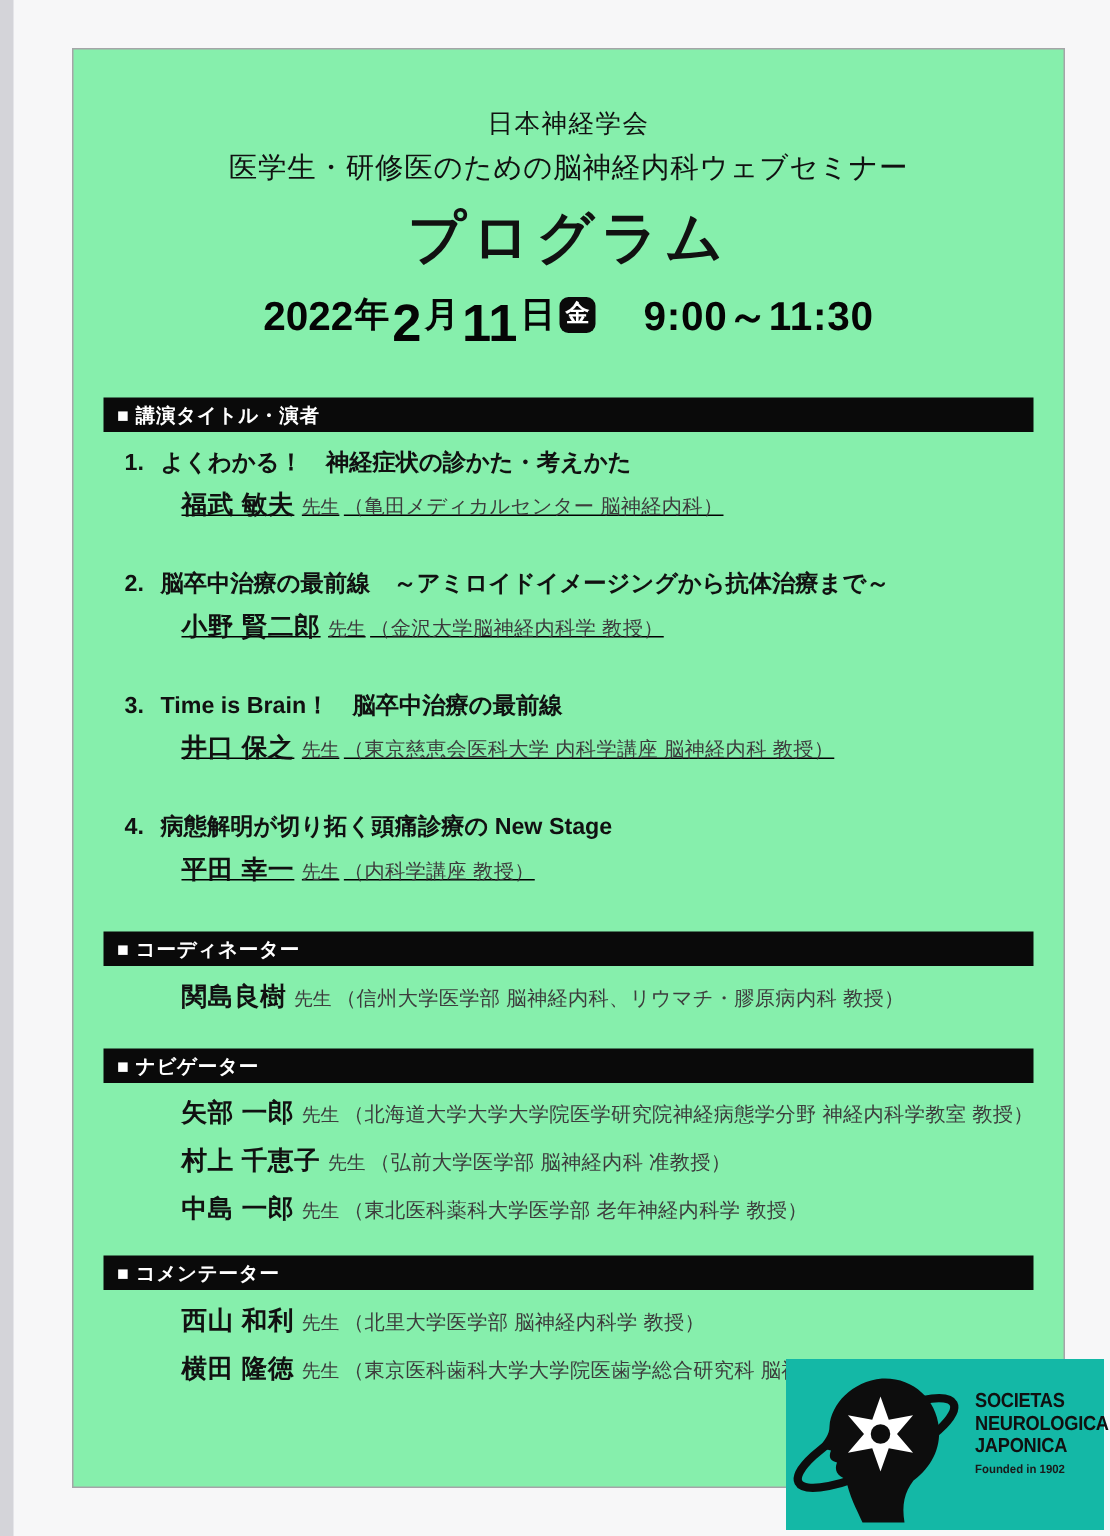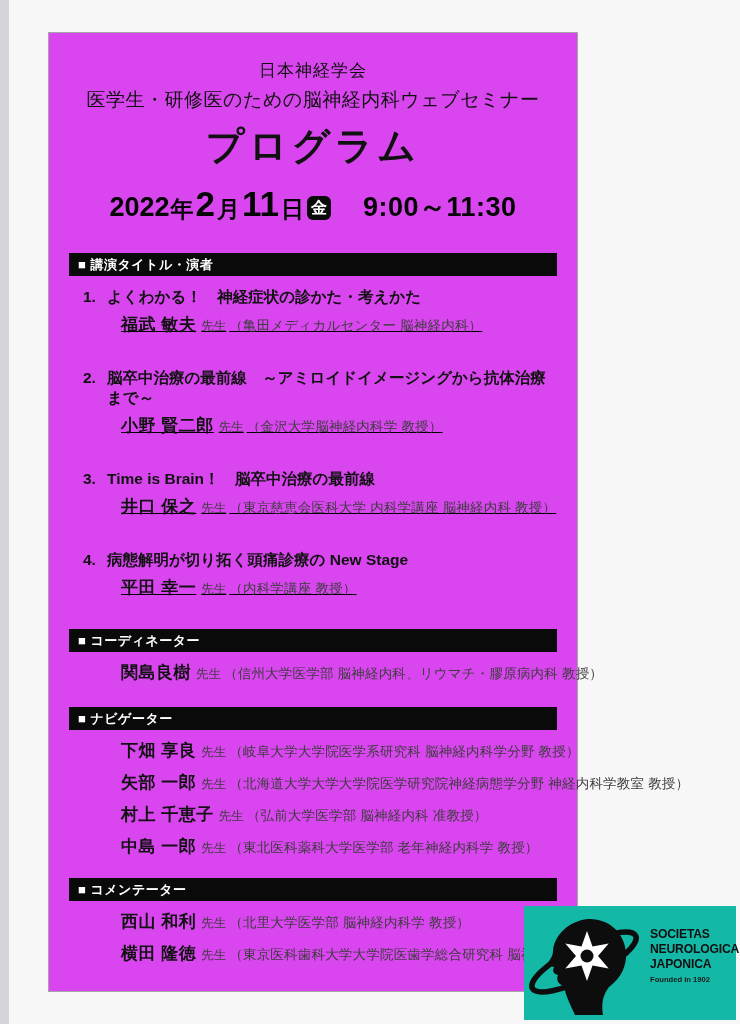--- a/index.html
+++ b/index.html
@@ -7,28 +7,28 @@
     --ink:#111111;
     --muted:#3d3d3d;
     --page_border:#a5a5a8;
     --outer_bg:#f7f7f8;
     --strip:#d4d4d9;
   }
   *{margin:0;padding:0;box-sizing:border-box;}
   body{font-family:"Liberation Sans","DejaVu Sans",sans-serif;background:#fff;}
   .canvas{position:relative;width:740px;height:1024px;background:var(--outer_bg);overflow:hidden;}
   .edge-strip{position:absolute;left:0;top:0;width:9px;height:1024px;background:var(--strip);}
-  .page{position:absolute;left:48px;top:32px;width:530px;height:960px;background:#d946ef;
-        border:1px solid var(--page_border);padding:0 20px;}
+  .page{position:absolute;left:48px;top:32px;width:662px;height:960px;background:#86efac;
+        border:1px solid var(--page_border);padding:12px 20px;}
   
   .hd{text-align:center;color:var(--ink);}
   .hd-org{margin-top:26px;font-size:17px;letter-spacing:1px;}
   .hd-sub{margin-top:5px;font-size:19px;letter-spacing:.5px;}
   .hd-title{margin-top:8px;font-size:38px;font-weight:700;letter-spacing:4px;}
-  .dateline{margin-top:14px;display:flex;justify-content:center;align-items:flex-end;
+  .dateline{margin-top:14px;display:flex;justify-content:center;
             font-weight:700;color:#050505;line-height:1;}
   .d-year{font-size:27px;}
   .d-unit{font-size:23px;margin:0 1px;}
   .d-big{font-size:35px;margin:0 1px;}
   .d-badge{display:inline-flex;align-items:center;justify-content:center;width:24px;height:24px;
            background:var(--bar_bg);color:#fff;border-radius:6px;font-size:16px;font-weight:700;
            margin:0 0 1px 2px;}
   .d-time{font-size:27px;margin-left:32px;letter-spacing:.5px;}
   
   .bar{height:23px;line-height:23px;background:var(--bar_bg);color:#fff;font-size:13px;
@@ -122,23 +122,20 @@
         <span class="sp-name">平田 幸一</span><span class="sp-hon">先生</span><span class="sp-aff">（内科学講座 教授）</span>
       </div>
     </div>
 
     <div class="bar gap-coord">■ コーディネーター</div>
     <div class="member firstm">
       <span class="sp-name">関島良樹</span><span class="sp-hon">先生</span><span class="sp-aff">（信州大学医学部 脳神経内科、リウマチ・膠原病内科 教授）</span>
     </div>
 
     <div class="bar gap-nav">■ ナビゲーター</div>
-    <div class="member firstm">
-      <span class="sp-name">下畑 享良</span><span class="sp-hon">先生</span><span class="sp-aff">（岐阜大学大学院医学系研究科 脳神経内科学分野 教授）</span>
-    </div>
     <div class="member">
       <span class="sp-name">矢部 一郎</span><span class="sp-hon">先生</span><span class="sp-aff">（北海道大学大学大学院医学研究院神経病態学分野 神経内科学教室 教授）</span>
     </div>
     <div class="member">
       <span class="sp-name">村上 千恵子</span><span class="sp-hon">先生</span><span class="sp-aff">（弘前大学医学部 脳神経内科 准教授）</span>
     </div>
     <div class="member">
       <span class="sp-name">中島 一郎</span><span class="sp-hon">先生</span><span class="sp-aff">（東北医科薬科大学医学部 老年神経内科学 教授）</span>
     </div>
 

